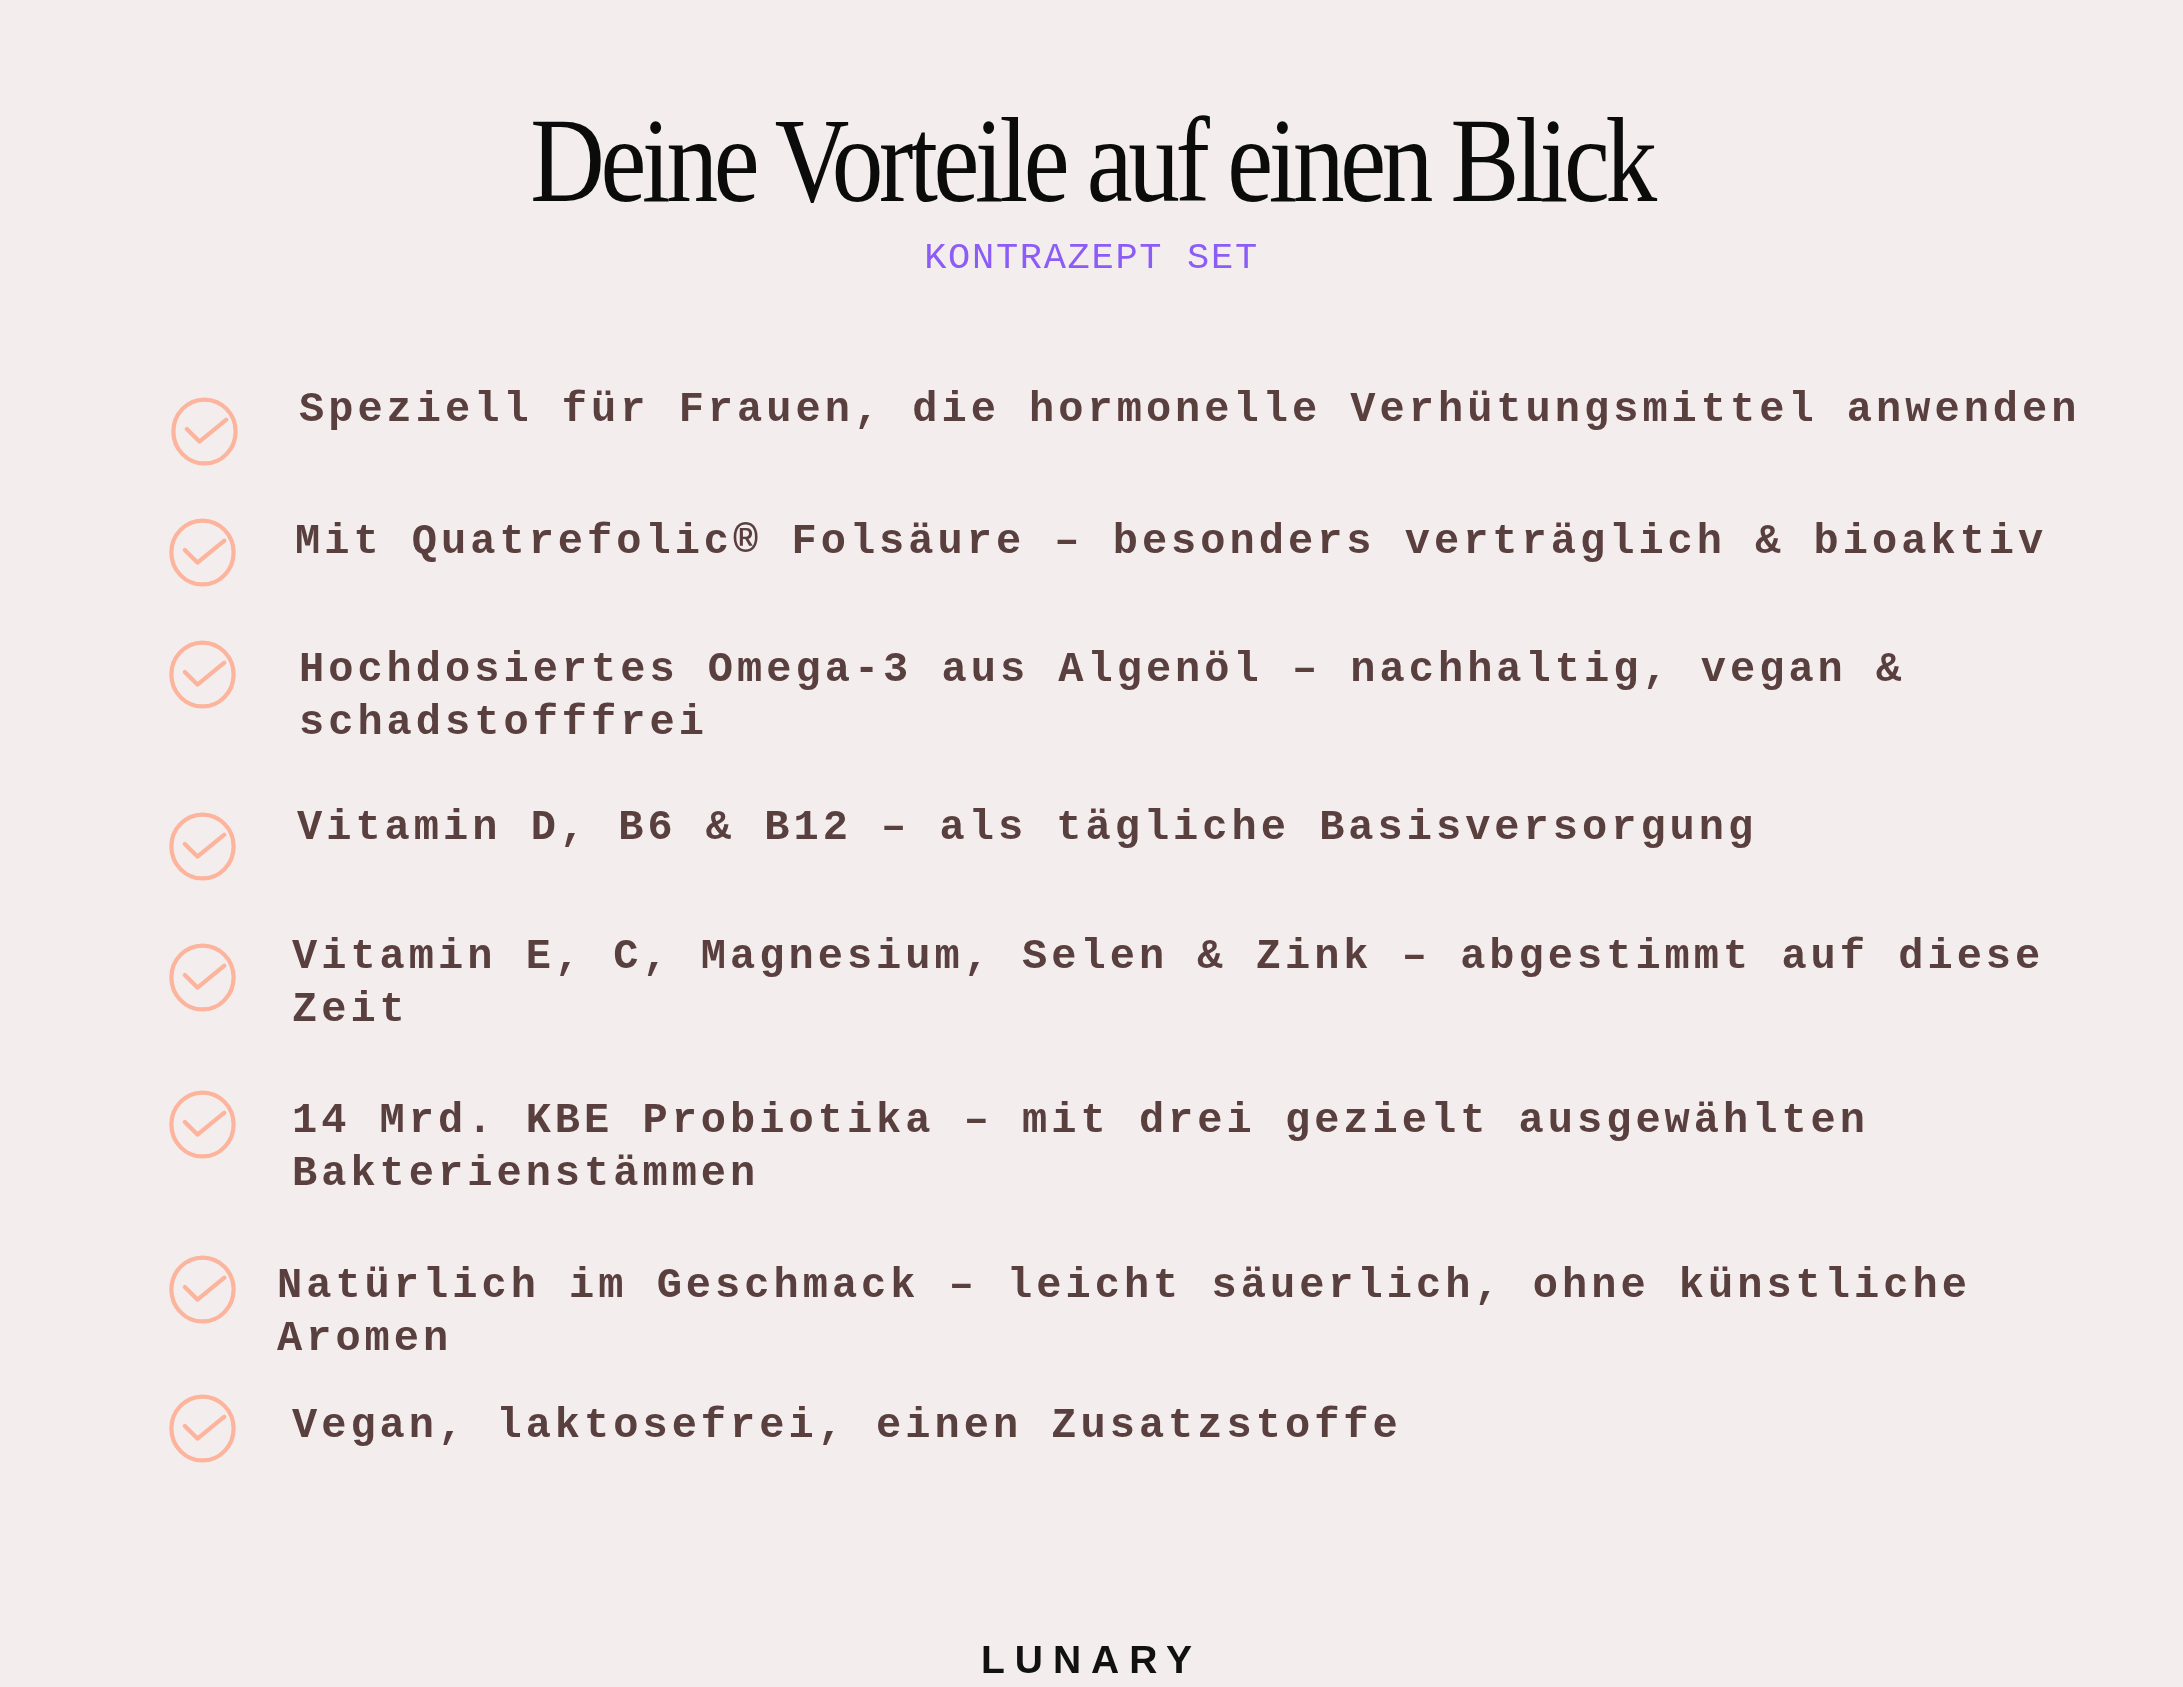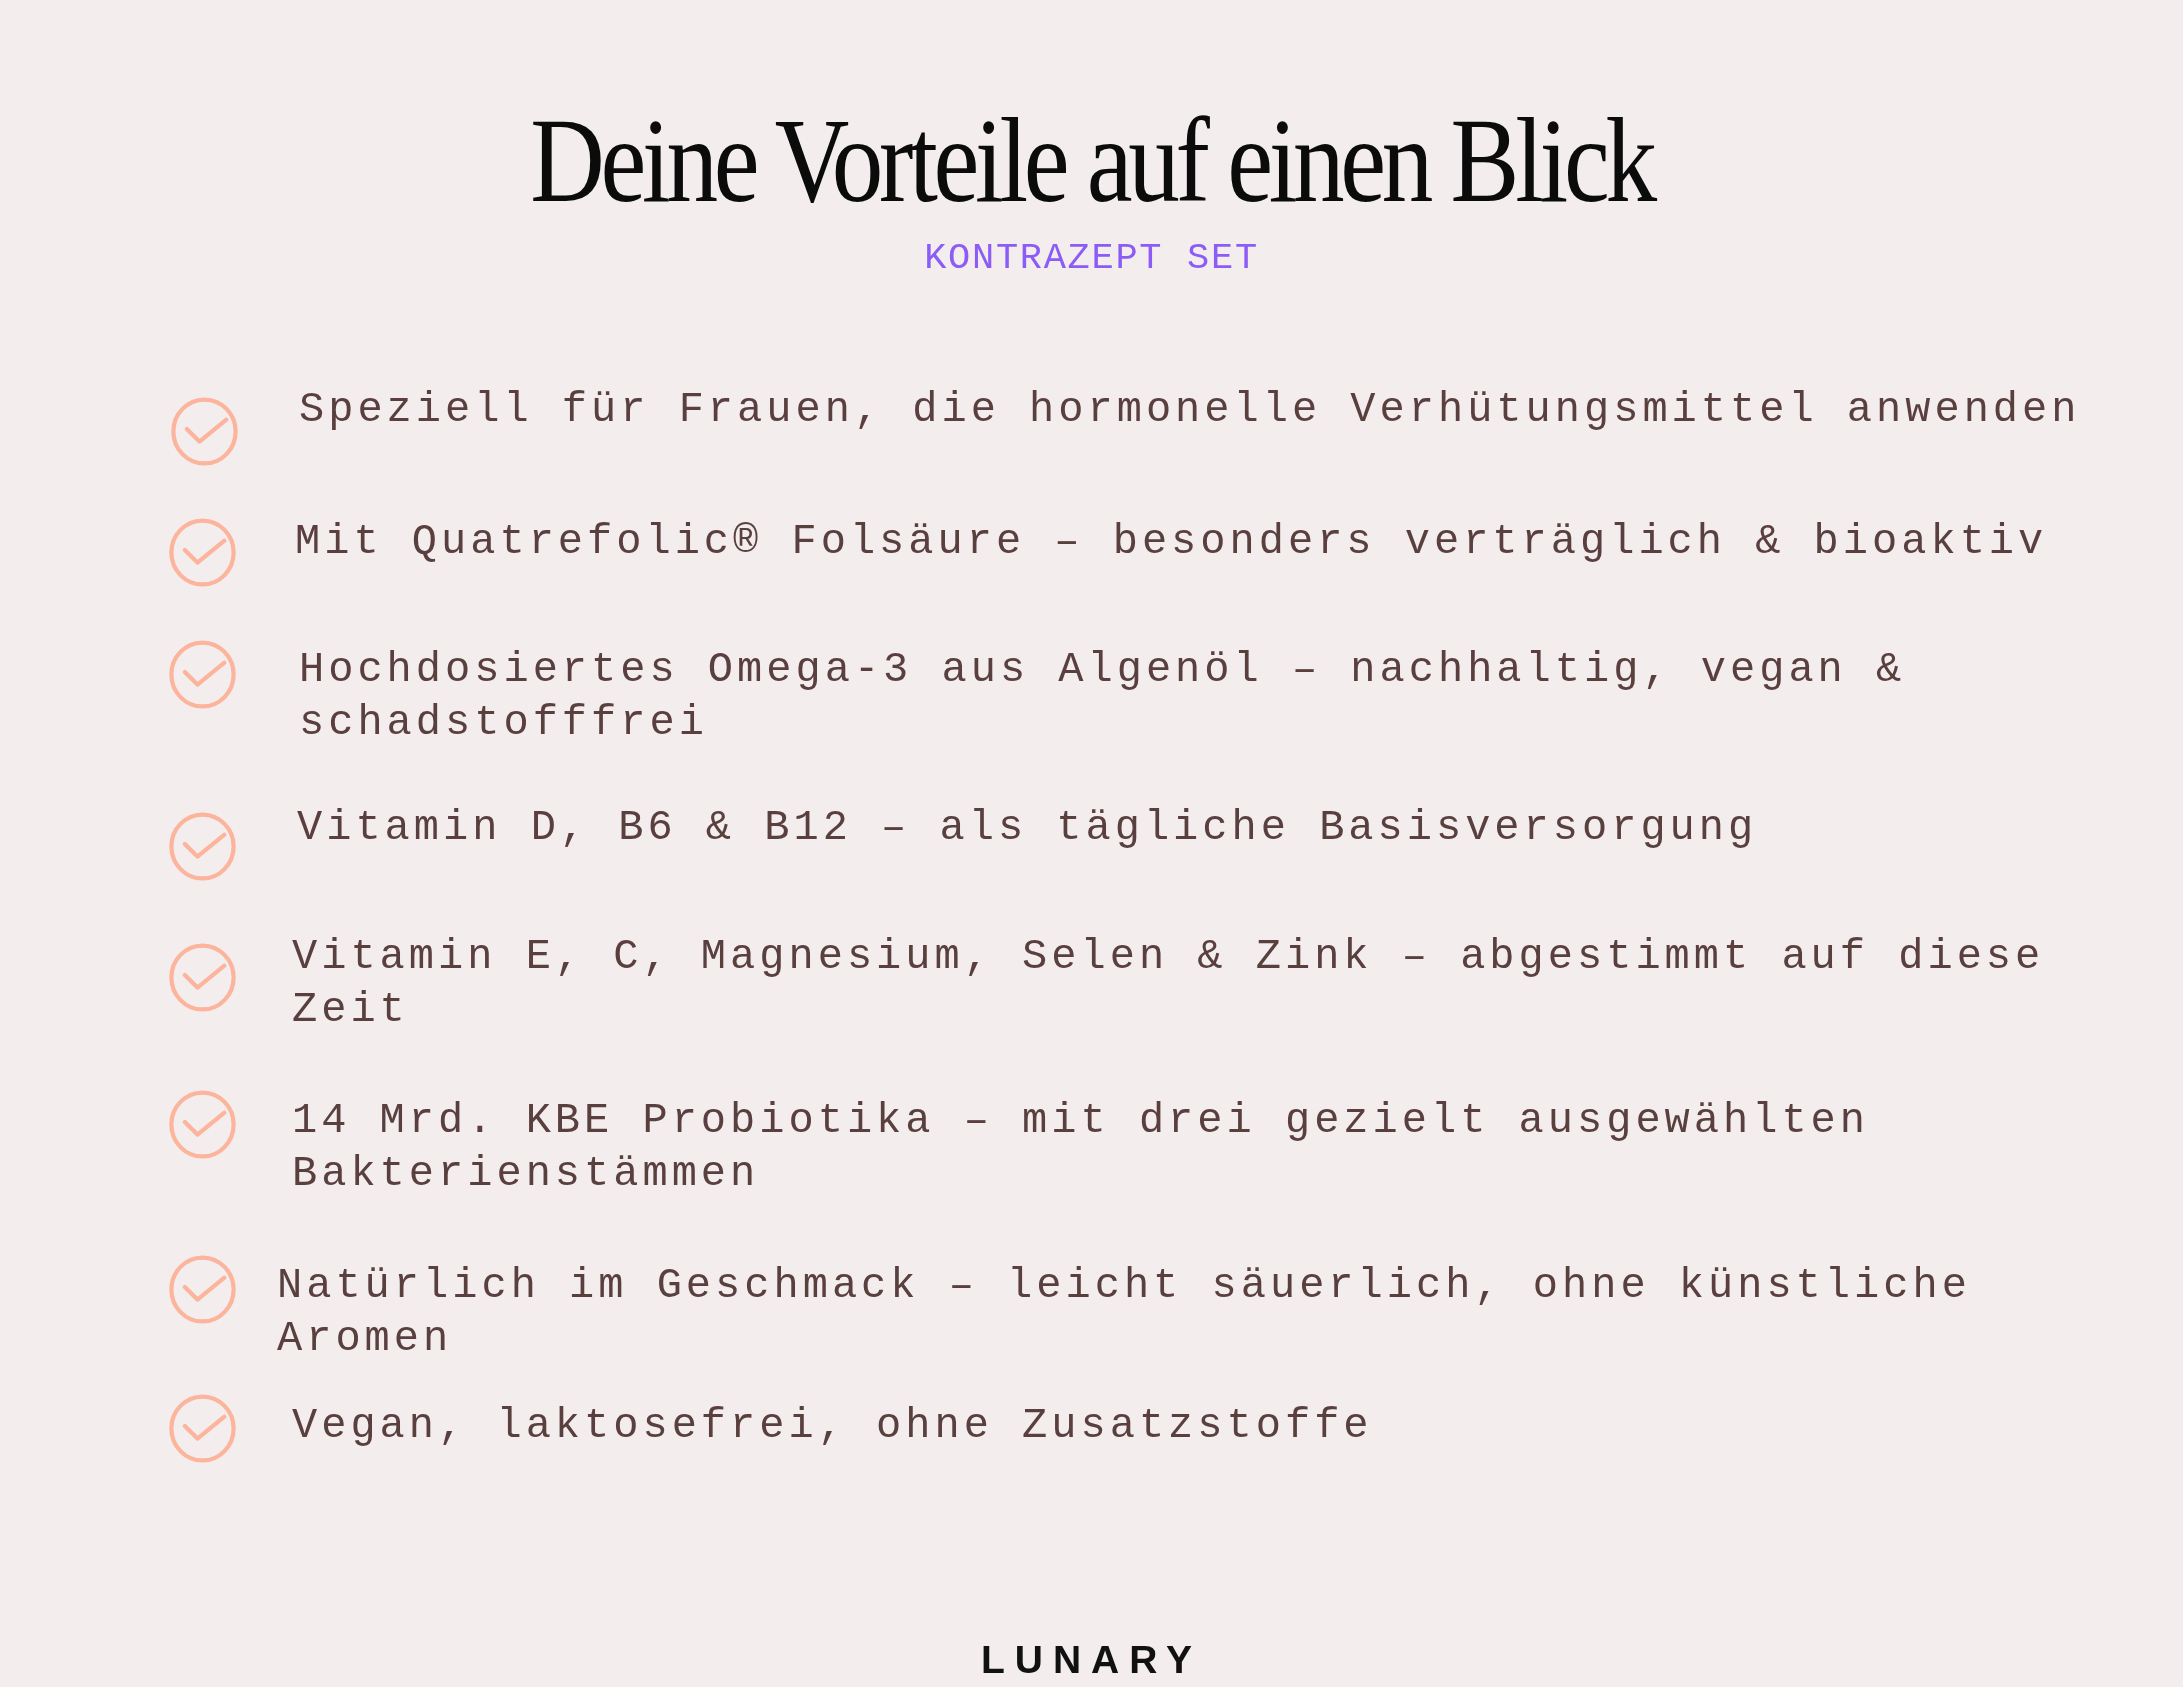--- a/index.html
+++ b/index.html
@@ -35,20 +35,21 @@
     position: absolute; left: 170px; width: 69px; height: 69px;
   }
   .item-text {
     position: absolute; left: 295px; width: 1857px;
     font-family: "Liberation Mono", monospace;
     font-size: 42px;
     letter-spacing: 4px;
     line-height: 53px;
     color: #5a3f3f;
     white-space: pre-line;
+    font-weight: bold;
   }
   .brand {
     position: absolute; left: 0; width: 2183px; top: 1608px;
     text-align: center;
     font-family: "Liberation Sans", sans-serif;
     font-weight: bold;
     font-size: 39px;
     letter-spacing: 10px;
     color: #111;
     line-height: 1;
@@ -121,19 +122,19 @@
     </svg>
     <div class="item-text" style="top:1260px; left:277px">Natürlich im Geschmack – leicht säuerlich, ohne künstliche
 Aromen</div>
   </div>
 
   <div class="item">
     <svg class="check" style="top:1394px; left:168px" viewBox="0 0 82 82">
       <ellipse cx="41" cy="41" rx="37" ry="38" fill="none" stroke="#fcb49c" stroke-width="5"></ellipse>
       <polyline points="20,38 35,53 67,27" fill="none" stroke="#fcb49c" stroke-width="5" stroke-linecap="round" stroke-linejoin="round"></polyline>
     </svg>
-    <div class="item-text" style="top:1400px; left:292px">Vegan, laktosefrei, ohne Zusatzstoffe</div>
+    <div class="item-text" style="top:1400px; left:292px">Vegan, laktosefrei, einen Zusatzstoffe</div>
   </div>
 
 </div>
 
 <div class="brand">LUNARY</div>
 
 
 </body></html>

